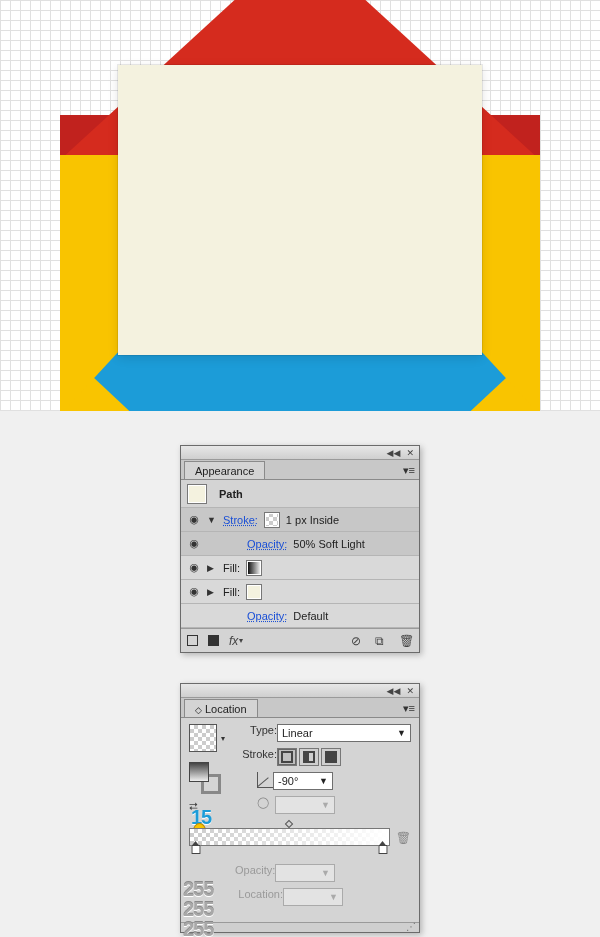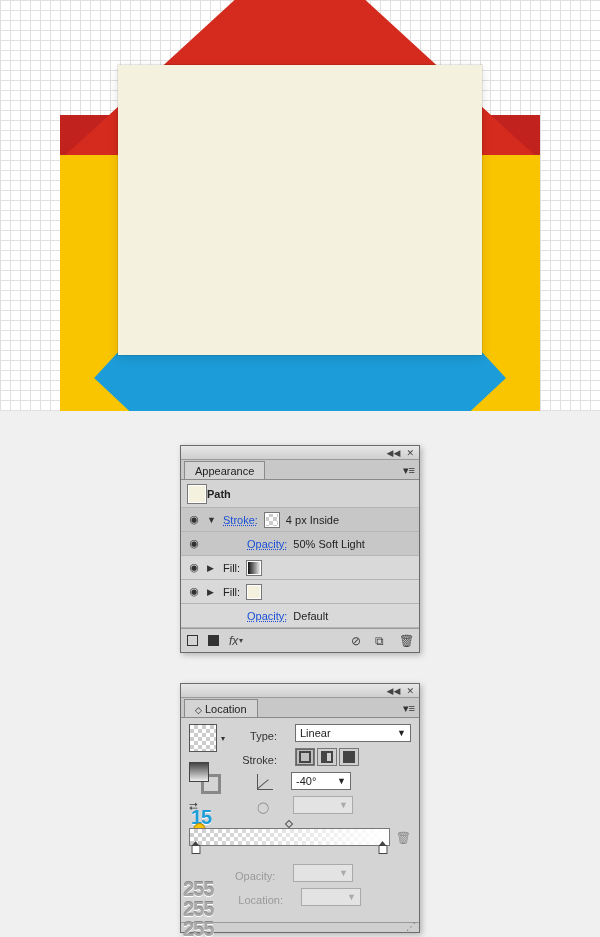--- a/index.html
+++ b/index.html
@@ -75,21 +75,21 @@
     padding:3px 10px 2px; background:#d4d4d4;
     border:1px solid #8a8a8a; border-bottom:none;
     font-size:11px; margin-left:3px;
   }
   .panel-menu { margin-left:auto; margin-right:4px; font-size:11px; color:#333; cursor:pointer; padding-bottom:2px;}
   .panel-body { background:#d4d4d4; }
 
   
   .ap-title-row {
     display:flex; align-items:center; height:28px;
-    border-bottom:1px solid #b5b5b5; padding:0 6px; gap:0;
+    border-bottom:1px solid #b5b5b5; padding:0 6px; gap:12px;
   }
   .ap-swatch {
     width:20px; height:20px; background:#f4f2df; border:1px solid #787878;
     box-shadow:inset 0 0 0 1px #fff;
   }
   .ap-title { font-weight:bold; }
   .ap-row {
     display:flex; align-items:center; height:24px;
     border-bottom:1px solid #b5b5b5; padding:0 6px; gap:6px;
     background:#d9d9d9;
@@ -108,21 +108,21 @@
   .ap-footer {
     display:flex; align-items:center; height:24px; padding:0 6px; gap:10px;
     border-top:1px solid #9a9a9a; background:#d4d4d4;
   }
   .ft-ic { width:14px; height:14px; display:flex; align-items:center; justify-content:space-between; color:#444; font-size:12px; }
   .ft-ic.box { border:1.5px solid #333; width:11px; height:11px; }
   .ft-ic.box.fill { background:#333; }
 
   
   .grad-body { padding:6px 8px 10px; position:relative; }
-  .grad-row { display:flex; align-items:flex-end; gap:18px; margin-bottom:6px; }
+  .grad-row { display:flex; align-items:flex-start; gap:0; margin-bottom:6px; }
   .grad-label { width:40px; text-align:right; color:#333; }
   .grad-label.dim { color:#9a9a9a; }
   .select {
     flex:1; height:18px; background:#fff; border:1px solid #6f6f6f;
     display:flex; align-items:center; justify-content:space-between;
     padding:0 4px; font-size:11px;
   }
   .select .arrow { font-size:9px; }
   .select.small { width:60px; flex:none; }
   .select.dim { background:#e3e3e3; color:#aaa; border-color:#aaa; }
@@ -213,21 +213,21 @@
       <div class="ap-title-row">
         <div class="ap-swatch"></div>
         <div class="ap-title">Path</div>
       </div>
 
       <div class="ap-row sel">
         <div class="eye">◉</div>
         <div class="tri">▼</div>
         <span class="ap-link">Stroke:</span>
         <span class="mini-swatch" style="background:repeating-conic-gradient(#ccc 0 25%, #fff 0 50%) 0 0/8px 8px"></span>
-        <span>4 px  Inside</span>
+        <span>1 px  Inside</span>
       </div>
 
       <div class="ap-row sel">
         <div class="eye">◉</div>
         <div class="tri"></div>
         <span style="width:18px"></span>
         <span class="ap-link">Opacity:</span>
         <span>50% Soft Light</span>
       </div>
 
@@ -312,21 +312,21 @@
                   <div class="stroke-glyph g2"></div>
                 </div>
               <div class="stroke-btn">
                   <div class="stroke-glyph g3"></div>
                 </div>
             </div>
           </div>
           <div class="grad-row">
             <div class="angle-ic"></div>
             <div class="select small">
-              <span>-40°</span>
+              <span>-90°</span>
                 <span class="arrow">▼</span>
             </div>
           </div>
           <div class="grad-row">
             <div class="aspect-ic">◯</div>
             <div class="select small dim">
               <span></span>
                 <span class="arrow">▼</span>
             </div>
           </div>

